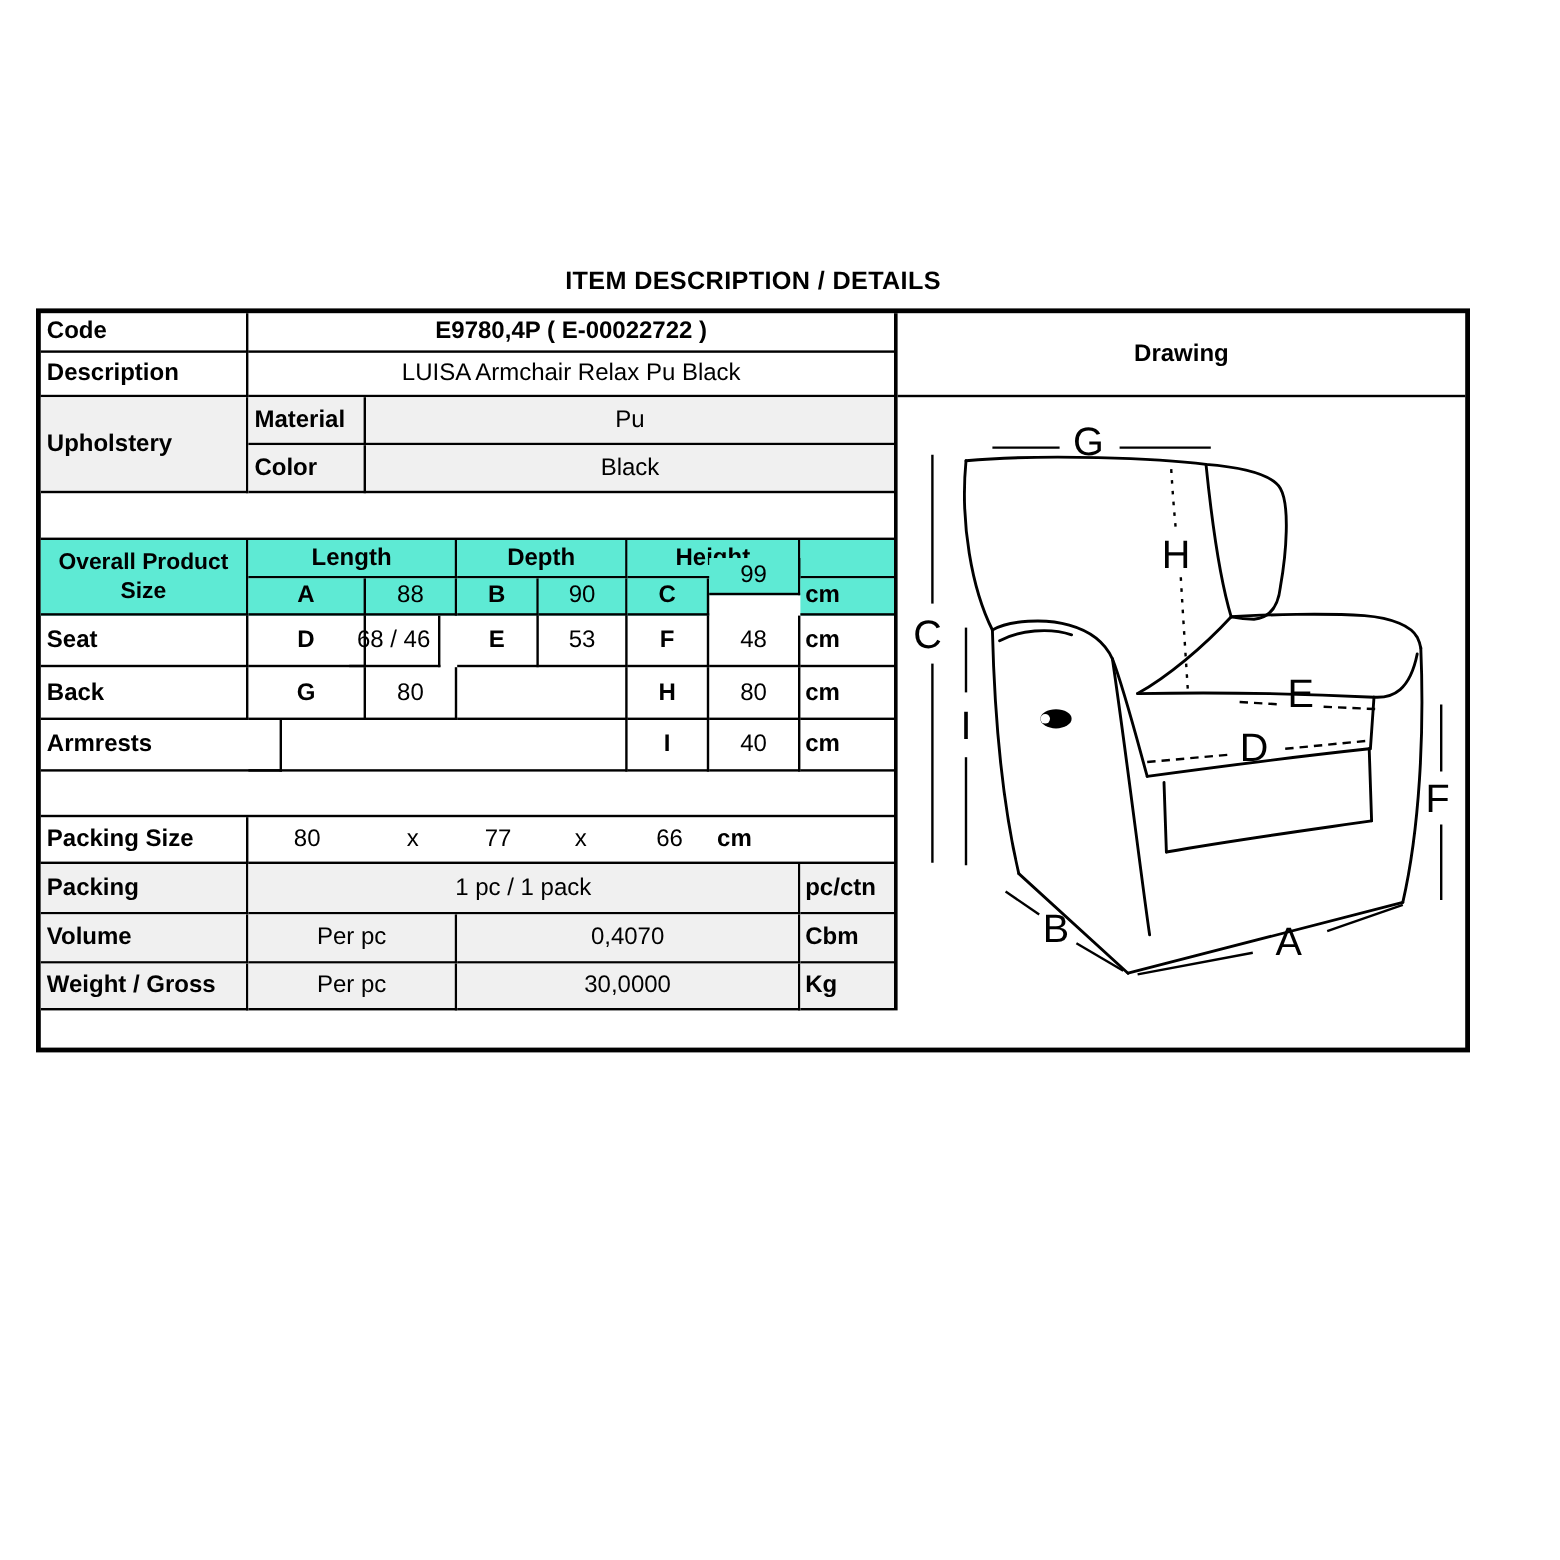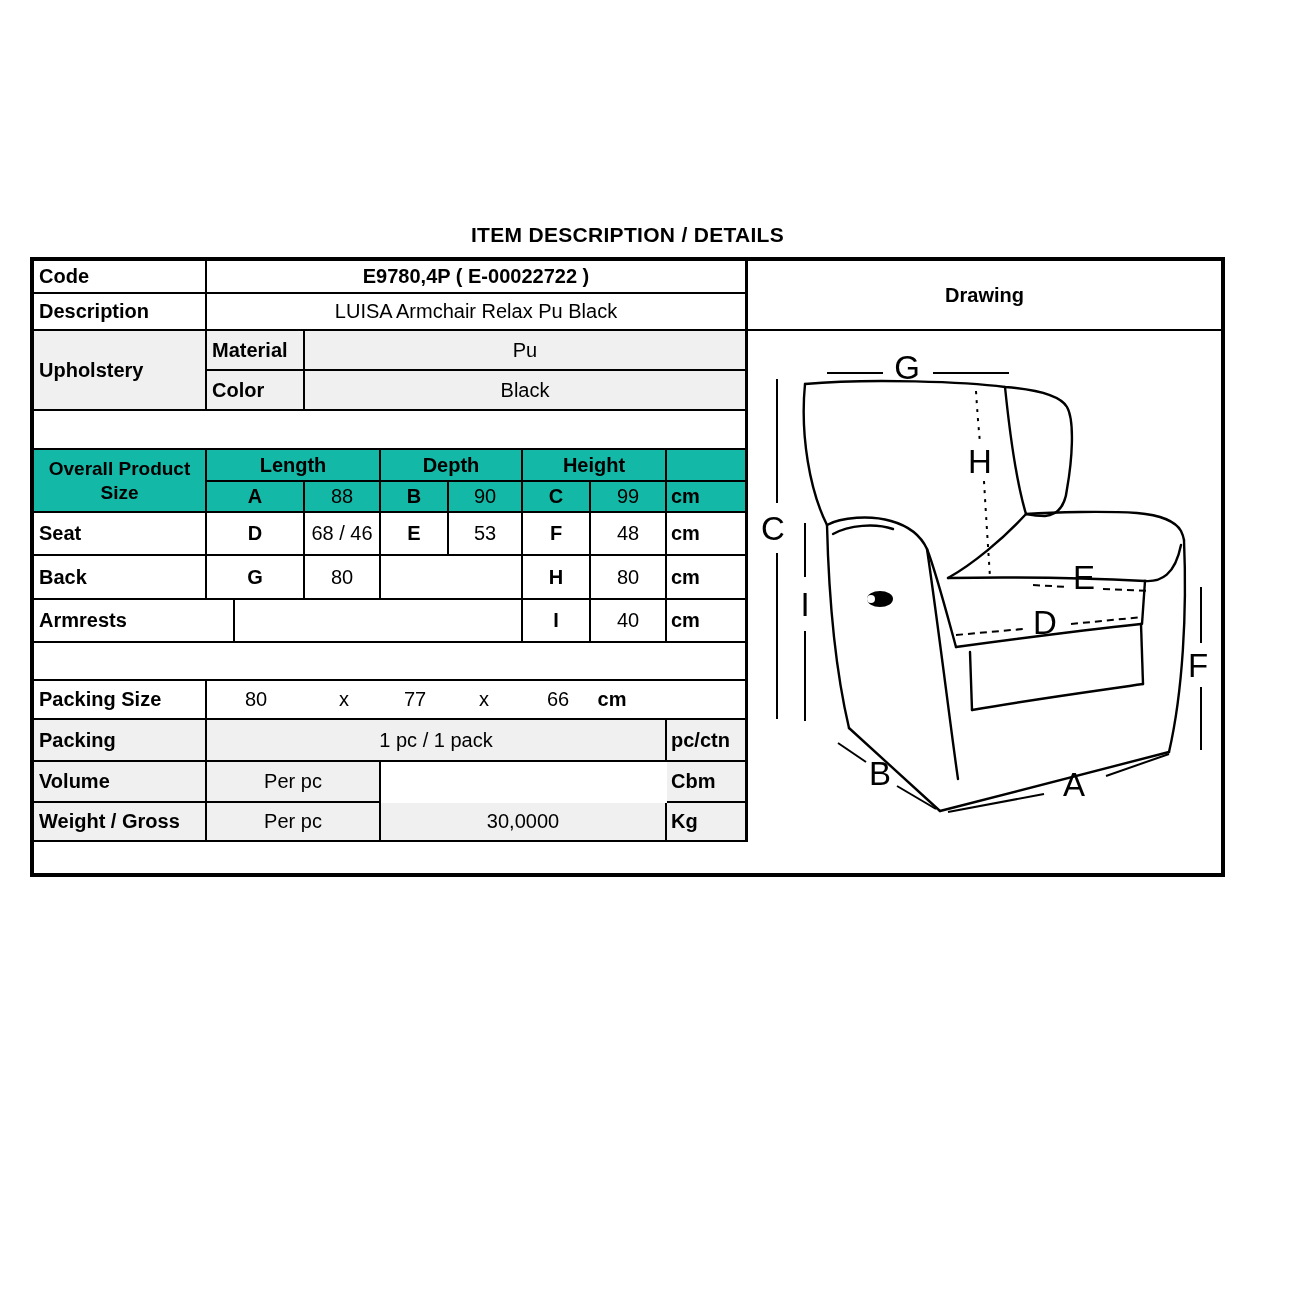--- a/index.html
+++ b/index.html
@@ -11,21 +11,21 @@
   .sheet{position:absolute;left:30px;top:257px;width:1195px;height:620px;
          border:4px solid #000;box-sizing:border-box;background:#fff;}
   .cell{position:absolute;box-sizing:border-box;display:flex;align-items:center;
         border-right:2px solid #000;border-bottom:2px solid #000;
         font-size:20px;overflow:hidden;white-space:nowrap;}
   .lab{justify-content:flex-start;padding-left:5px;font-weight:bold;}
   .ctr{justify-content:center;}
   .bold{font-weight:bold;}
   .reg{font-weight:normal;}
   .unit{font-weight:bold;padding-left:4px;}
-  .yellow{background:#14b8a6;}
+  .yellow{background:#5eead4;}
   .gray{background:#F0F0F0;}
   .nbr{border-right:none;}
   .nbb{border-bottom:none;}
   .wrap{white-space:normal;text-align:center;line-height:1.25;}
   .divider{position:absolute;left:711px;top:0;width:3px;height:581px;background:#000;}
   .drawhdr{position:absolute;left:714px;top:0;width:473px;height:70px;box-sizing:border-box;
            border-bottom:2px solid #000;display:flex;align-items:center;justify-content:center;
            font-size:20px;font-weight:bold;}
   .drawcanvas{position:absolute;left:711px;top:70px;width:476px;height:511px;}
   .pspan{position:absolute;top:0;height:100%;display:flex;align-items:center;
@@ -60,26 +60,26 @@
     <div class="cell ctr bold yellow" style="left:173px;top:189px;width:174px;height:32px;">Length</div>
     <div class="cell ctr bold yellow" style="left:347px;top:189px;width:142px;height:32px;">Depth</div>
     <div class="cell ctr bold yellow" style="left:489px;top:189px;width:144px;height:32px;">Height</div>
     <div class="cell yellow nbr" style="left:633px;top:189px;width:78px;height:32px;"></div>
 
     <div class="cell ctr bold yellow" style="left:173px;top:221px;width:98px;height:31px;">A</div>
     <div class="cell ctr reg yellow" style="left:271px;top:221px;width:76px;height:31px;">88</div>
     <div class="cell ctr bold yellow" style="left:347px;top:221px;width:68px;height:31px;">B</div>
     <div class="cell ctr reg yellow" style="left:415px;top:221px;width:74px;height:31px;">90</div>
     <div class="cell ctr bold yellow" style="left:489px;top:221px;width:68px;height:31px;">C</div>
-    <div class="cell ctr reg yellow" style="left:557px;top:221px;width:76px;height:31px;">99</div>
+    <div class="cell ctr reg yellow" style="left:557px;top:204px;width:76px;height:31px;">99</div>
     <div class="cell unit yellow nbr" style="left:633px;top:221px;width:78px;height:31px;">cm</div>
 
     <div class="cell lab" style="left:0;top:252px;width:173px;height:43px;">Seat</div>
     <div class="cell ctr bold" style="left:173px;top:252px;width:98px;height:43px;">D</div>
-    <div class="cell ctr reg" style="left:271px;top:252px;width:76px;height:43px;">68 / 46</div>
+    <div class="cell ctr reg" style="left:257px;top:252px;width:76px;height:43px;">68 / 46</div>
     <div class="cell ctr bold" style="left:347px;top:252px;width:68px;height:43px;">E</div>
     <div class="cell ctr reg" style="left:415px;top:252px;width:74px;height:43px;">53</div>
     <div class="cell ctr bold" style="left:489px;top:252px;width:68px;height:43px;">F</div>
     <div class="cell ctr reg" style="left:557px;top:252px;width:76px;height:43px;">48</div>
     <div class="cell unit nbr" style="left:633px;top:252px;width:78px;height:43px;">cm</div>
 
     <div class="cell lab" style="left:0;top:295px;width:173px;height:44px;">Back</div>
     <div class="cell ctr bold" style="left:173px;top:295px;width:98px;height:44px;">G</div>
     <div class="cell ctr reg" style="left:271px;top:295px;width:76px;height:44px;">80</div>
     <div class="cell" style="left:347px;top:295px;width:142px;height:44px;"></div>
@@ -104,20 +104,21 @@
       <span class="pspan reg" style="left:351px;">66</span>
       <span class="pspan bold" style="left:405px;">cm</span>
     </div>
 
     <div class="cell lab gray" style="left:0;top:459px;width:173px;height:42px;">Packing</div>
     <div class="cell ctr reg gray" style="left:173px;top:459px;width:460px;height:42px;">1 pc / 1 pack</div>
     <div class="cell unit gray nbr" style="left:633px;top:459px;width:78px;height:42px;">pc/ctn</div>
 
     <div class="cell lab gray" style="left:0;top:501px;width:173px;height:41px;">Volume</div>
     <div class="cell ctr reg gray" style="left:173px;top:501px;width:174px;height:41px;">Per pc</div>
+    <div class="cell ctr reg gray" style="left:347px;top:501px;width:286px;height:41px;">0,4070</div>
     <div class="cell unit gray nbr" style="left:633px;top:501px;width:78px;height:41px;">Cbm</div>
 
     <div class="cell lab gray" style="left:0;top:542px;width:173px;height:39px;">Weight / Gross</div>
     <div class="cell ctr reg gray" style="left:173px;top:542px;width:174px;height:39px;">Per pc</div>
     <div class="cell ctr reg gray" style="left:347px;top:542px;width:286px;height:39px;">30,0000</div>
     <div class="cell unit gray nbr" style="left:633px;top:542px;width:78px;height:39px;">Kg</div>
 
 
     <div class="divider"></div>
 

